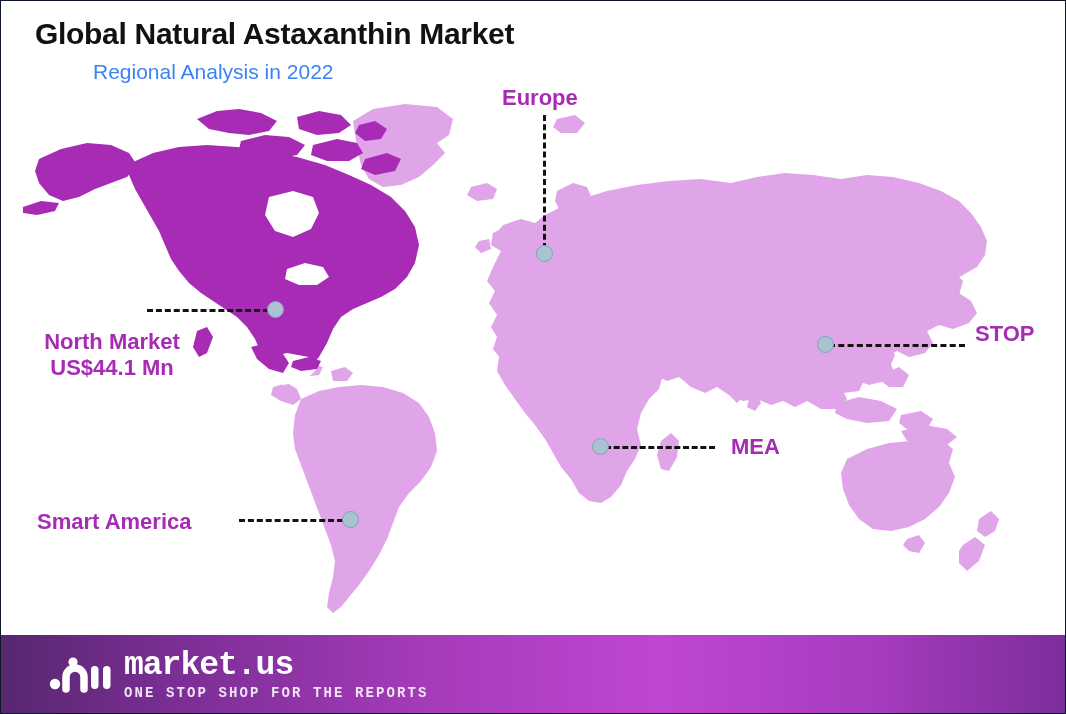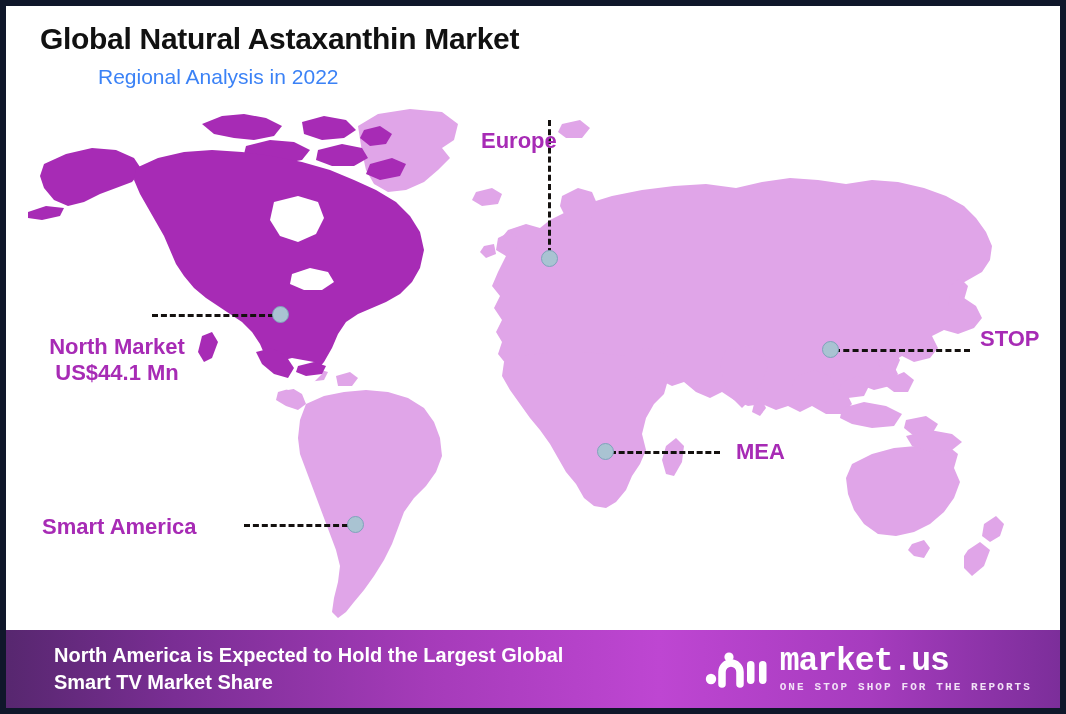--- a/index.html
+++ b/index.html
@@ -4,21 +4,21 @@
 <style>
   html,body{margin:0;padding:0;background:#ffffff;}
   body{font-family:"Liberation Sans", sans-serif;}
 
   #page{
     position:relative;
     width:1066px;
     height:714px;
     background:#ffffff;
     box-sizing:border-box;
-    border:6px solid #0f172a;
+    border:1px solid #0f172a;
     overflow:hidden;
   }
 
   
   #header{position:absolute;left:0;top:0;width:100%;z-index:40;}
   #title{
     position:absolute;left:34px;top:16px;
     font-size:30px;font-weight:bold;color:#111111;
     letter-spacing:-0.3px;white-space:nowrap;
   }
@@ -60,21 +60,21 @@
   }
   #banner-caption{
     color:#ffffff;font-size:20px;font-weight:bold;line-height:1.33;
     max-width:700px;
   }
   #logo{display:flex;align-items:center;gap:9px;padding-right:14px;}
   #logo-mark{flex:0 0 auto;}
   #logo-text-wrap{display:flex;flex-direction:column;line-height:1;font-family:Liberation Mono, monospace;}
   #logo-word{color:#ffffff;font-size:33px;font-weight:bold;letter-spacing:-1px;}
   #logo-tag{
-    color:#f2e2f7;font-size:11px;font-weight:bold;letter-spacing:2.1px;
+    color:#f2e2f7;font-size:14px;font-weight:bold;letter-spacing:2.1px;
     margin-top:4px;
   }
 </style>
 </head>
 <body>
 
 <div id="page">
 
   <div id="header">
     <div id="title">Global Natural Astaxanthin Market</div>
@@ -170,39 +170,35 @@
 
   <div class="leader" style="left:146px;top:308px;width:122px;"></div>
   <div class="marker" style="left:266px;top:300px;"></div>
   <div class="region-label rl-na" style="left:16px;top:328px;width:190px;">
     <div>North Market</div>
     <div>US$44.1 Mn</div>
   </div>
 
   <div class="leader-v" style="left:542px;top:114px;height:134px;"></div>
   <div class="marker" style="left:535px;top:244px;"></div>
-  <div class="region-label rl-big" style="left:475px;top:84px;margin-top:38px;">Europe</div>
+  <div class="region-label rl-big" style="left:501px;top:84px;">Europe</div>
 
   <div class="leader" style="left:828px;top:343px;width:136px;"></div>
   <div class="marker" style="left:816px;top:335px;"></div>
   <div class="region-label rl-big" style="left:974px;top:320px;">STOP</div>
 
   <div class="leader" style="left:604px;top:445px;width:110px;"></div>
   <div class="marker" style="left:591px;top:437px;"></div>
   <div class="region-label rl-big" style="left:730px;top:433px;">MEA</div>
 
   <div class="leader" style="left:238px;top:518px;width:104px;"></div>
   <div class="marker" style="left:341px;top:510px;"></div>
   <div class="region-label rl-big" style="left:36px;top:508px;">Smart America</div>
 
   <div id="banner">
-    <div id="banner-caption">
-      <div>North America is Expected to Hold the Largest Global</div>
-      <div>Smart TV Market Share</div>
-    </div>
 
     <div id="logo">
       <svg id="logo-mark" width="66" height="44" viewBox="0 0 66 44" xmlns="http://www.w3.org/2000/svg">
         <circle cx="6" cy="32" r="5.2" fill="#ffffff"></circle>
         <circle cx="24" cy="10" r="4.6" fill="#ffffff"></circle>
         <path d="M17 37 L17 25 A9 9 0 0 1 35 25 L35 37" fill="none" stroke="#ffffff" stroke-width="7.5" stroke-linecap="round"></path>
         <rect x="42" y="14" width="7.5" height="23" rx="3.7" fill="#ffffff"></rect>
         <rect x="54" y="14" width="7.5" height="23" rx="3.7" fill="#ffffff"></rect>
       </svg>
       <div id="logo-text-wrap">

